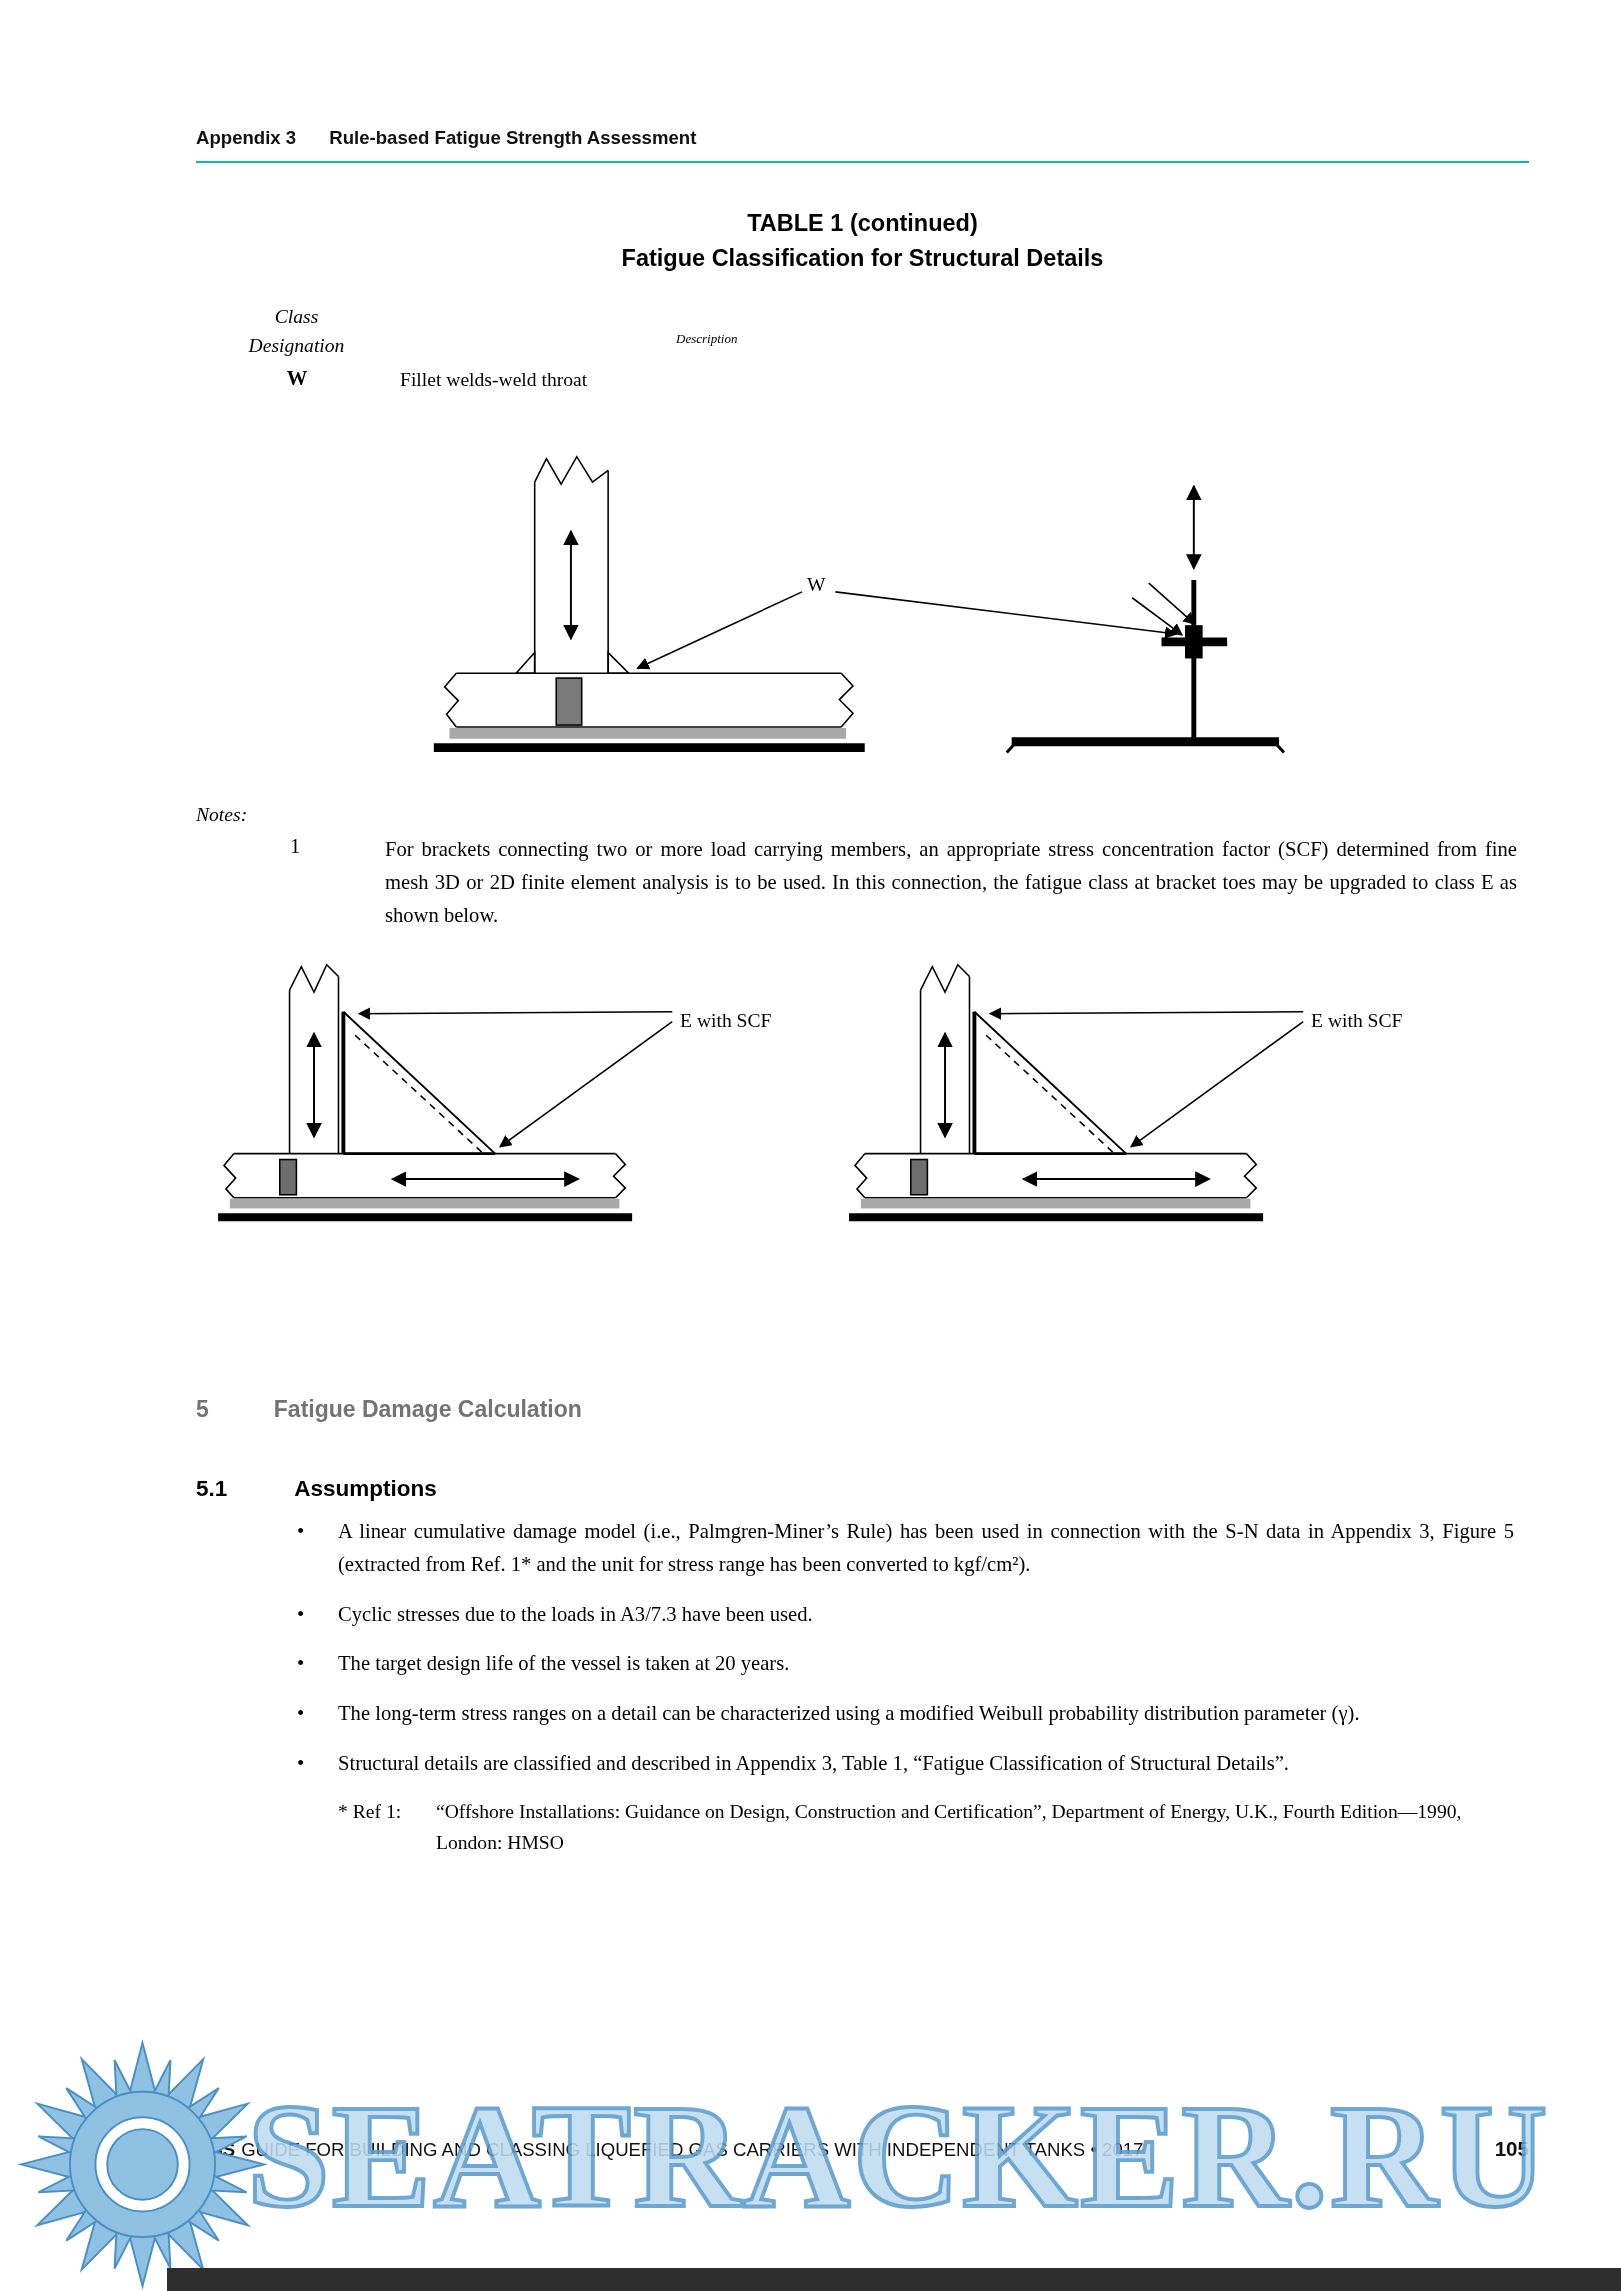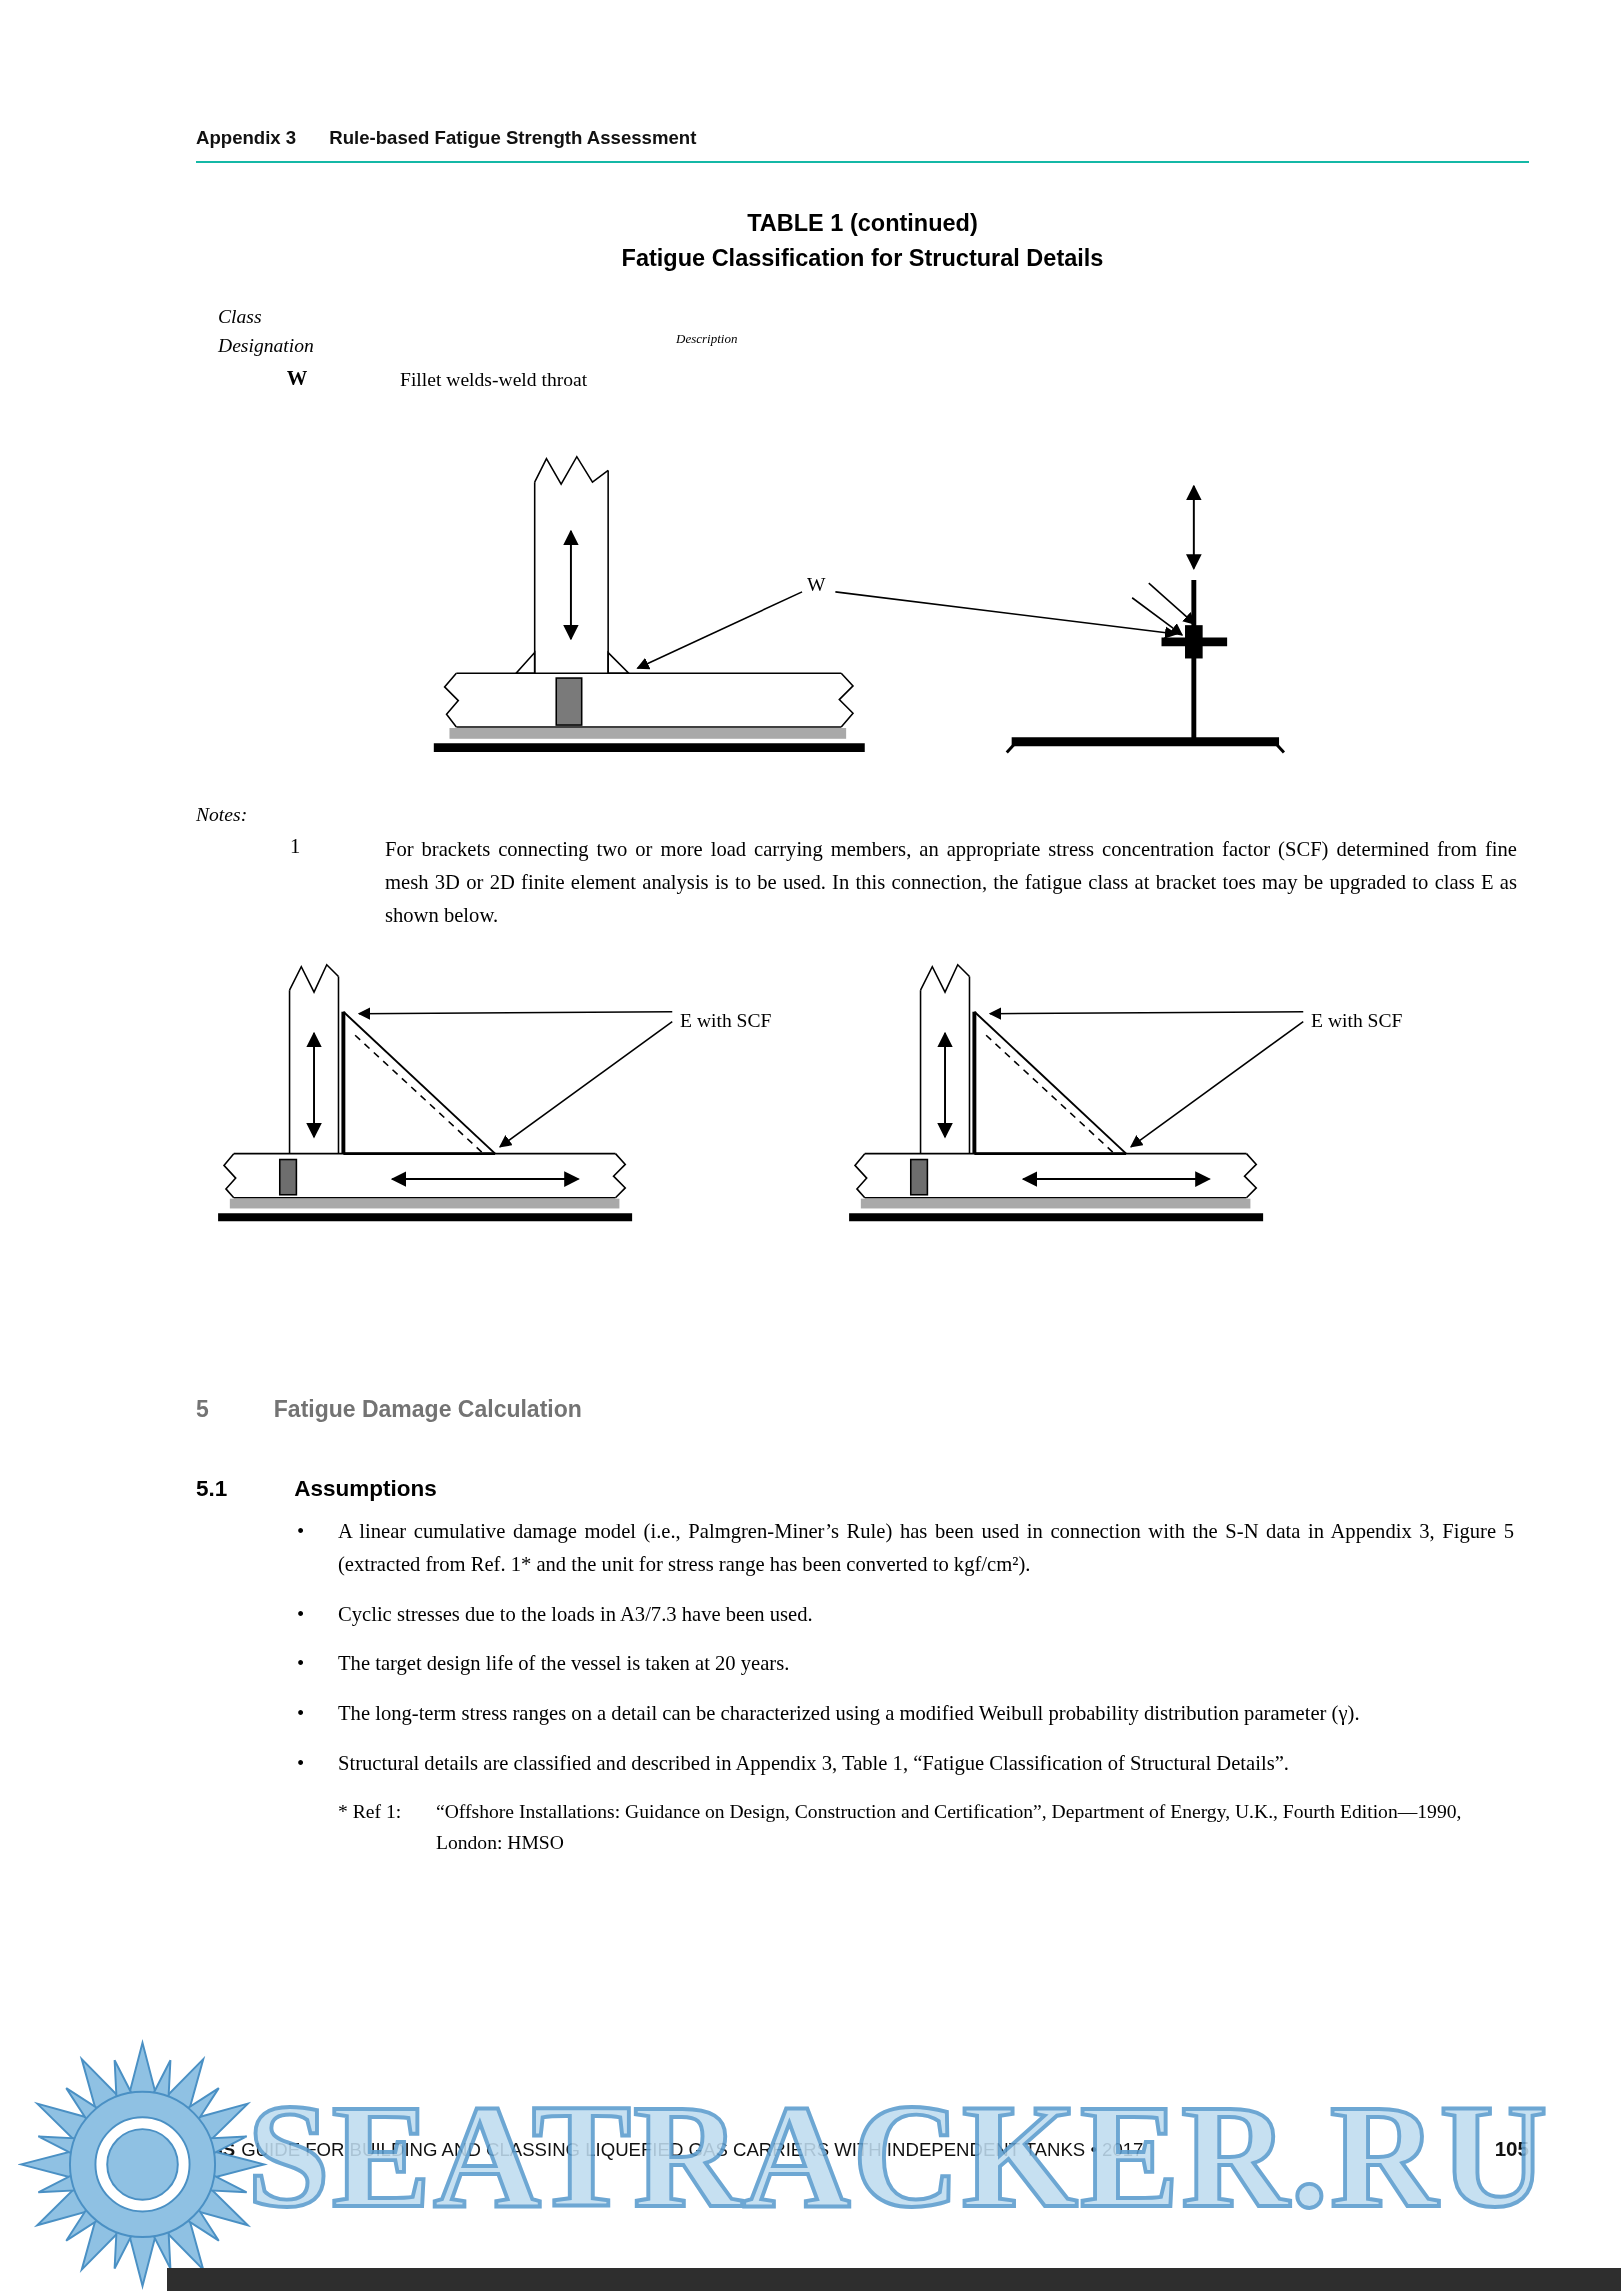--- a/index.html
+++ b/index.html
@@ -20,21 +20,21 @@
     border-bottom:2px solid #14b8a6;padding-bottom:11.8px;
   }
   .doc-header .hdr-title{margin-left:33px;}
   
   .table-titles{
     position:absolute;left:196px;top:206px;width:1333px;
     text-align:center;font-family:"Liberation Sans", sans-serif;
     font-weight:bold;font-size:23.5px;line-height:35px;color:#000;
   }
   .col-head-1{
-    position:absolute;left:218px;top:302px;width:157px;text-align:left;
+    position:absolute;left:218px;top:302px;width:157px;text-align:center;
     font-style:italic;font-size:19.6px;line-height:29px;
   }
   .col-head-2{
     position:absolute;left:676px;top:331px;width:216px;text-align:left;
     font-style:italic;font-size:13px;
   }
   .row-class{
     position:absolute;left:253px;top:367px;width:88px;text-align:center;
     font-weight:bold;font-size:20.6px;
   }

